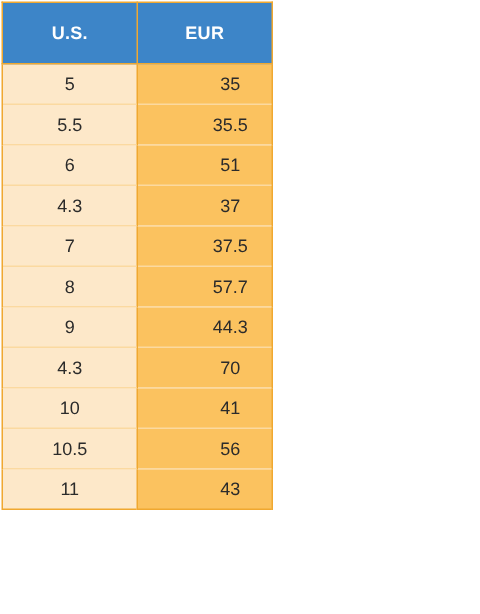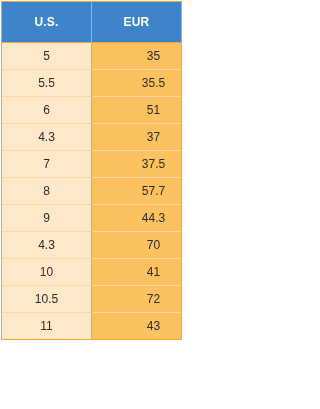--- a/index.html
+++ b/index.html
@@ -124,20 +124,20 @@
       <tr>
         <td class="cell-us">4.3</td>
         <td class="cell-eur">70</td>
       </tr>
       <tr>
         <td class="cell-us">10</td>
         <td class="cell-eur">41</td>
       </tr>
       <tr>
         <td class="cell-us">10.5</td>
-        <td class="cell-eur">72</td>
+        <td class="cell-eur">56</td>
       </tr>
       <tr>
         <td class="cell-us">11</td>
         <td class="cell-eur">43</td>
       </tr>
     </tbody>
 </table>
 
 </body></html>

